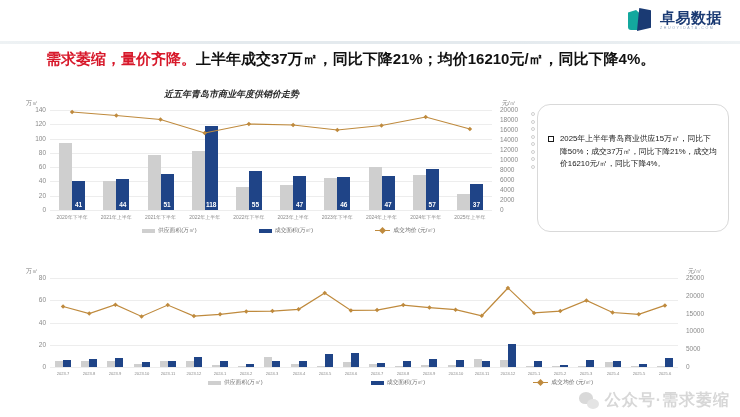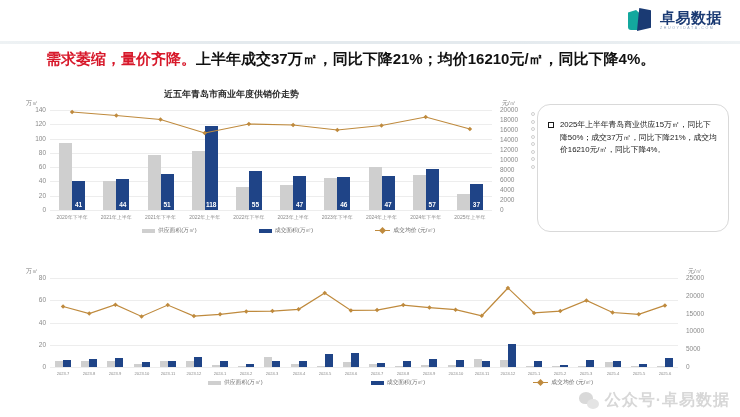--- a/index.html
+++ b/index.html
@@ -59,21 +59,21 @@
   .legend-swatch.gray { background: #cfcfcf; }
   .legend-swatch.blue { background: #1f4487; }
   .legend-line { width: 15px; height: 1.5px; background: #bf8a3d; position: relative; }
   .legend-line:after { content:""; position:absolute; left:5px; top:-2px; width:5px; height:5px;
                        background:#bf8a3d; transform: rotate(45deg); }
   .legend-text { font-size: 5.8px; color: #6d6d6d; white-space: nowrap; }
 
   
   .callout { position: absolute; left: 537px; top: 104px; width: 192px; height: 128px;
              border: 1px solid #d9d9d9; border-radius: 13px; background: #fff; }
-  .callout-inner { position: absolute; left: 10px; top: 14px; right: 10px; display: flex; gap: 6px; }
+  .callout-inner { position: absolute; left: 10px; top: 28px; right: 10px; display: flex; gap: 6px; }
   .callout-bullet { width: 6px; height: 6px; border: 1.4px solid #1a1a1a; margin-top: 3px; flex: none; }
   .callout-text { font-size: 7.8px; line-height: 1.62; color: #1a1a1a; }
   .dots { position: absolute; left: 531px; top: 112px; display: flex; flex-direction: column; gap: 3.5px; }
   .dots i { display: block; width: 4px; height: 4px; border: 1px solid #cfcfcf; border-radius: 50%; }
 
   
   .watermark { position: absolute; right: 10px; bottom: 6px; display: flex; align-items: center; gap: 6px;
                color: #d7d7d7; font-size: 16px; font-weight: bold; letter-spacing: 1px; }
   .wechat-glyph { width: 20px; height: 17px; position: relative; }
   .wechat-glyph .w1 { position:absolute; left:0; top:0; width:14px; height:12px;
@@ -98,21 +98,21 @@
       </span>
     </div>
     <div class="header-rule"></div>
   </div>
 
   <div class="headline">
     <span class="red">需求萎缩，量价齐降。</span><span>上半年成交37万㎡，同比下降21%；均价16210元/㎡，同比下降4%。</span>
   </div>
 
   <div class="chart" id="chart1" style="left:14px; top:88px; width:520px; height:150px;">
-      <div class="chart-title" style="left: 150px; top: 0px;">近五年青岛市商业年度供销价走势</div>
+      <div class="chart-title" style="left: 150px; top: 0px; font-style: italic;">近五年青岛市商业年度供销价走势</div>
       <div class="axis-unit" style="left: 12px; top: 11px;">万㎡</div>
       <div class="axis-unit" style="left: 488px; top: 11px;">元/㎡</div>
       <div class="gridline" style="left: 36px; top: 122px; width: 442px;"></div>
       <div class="ytick" style="left: 6px; top: 118px;">0</div>
       <div class="gridline" style="left: 36px; top: 107.714px; width: 442px;"></div>
       <div class="ytick" style="left: 6px; top: 103.714px;">20</div>
       <div class="gridline" style="left: 36px; top: 93.4286px; width: 442px;"></div>
       <div class="ytick" style="left: 6px; top: 89.4286px;">40</div>
       <div class="gridline" style="left: 36px; top: 79.1429px; width: 442px;"></div>
       <div class="ytick" style="left: 6px; top: 75.1429px;">60</div>
@@ -357,16 +357,16 @@
           <span class="legend-text">成交均价 (元/㎡)</span>
         </div>
       </div>
     </div>
 
   <div class="watermark">
     <span class="wechat-glyph">
         <i class="w1"></i>
         <i class="w2"></i>
       </span>
-    <span>公众号·卓易数据</span>
+    <span>公众号·需求萎缩</span>
   </div>
 
 </div>
 
 </body></html>

